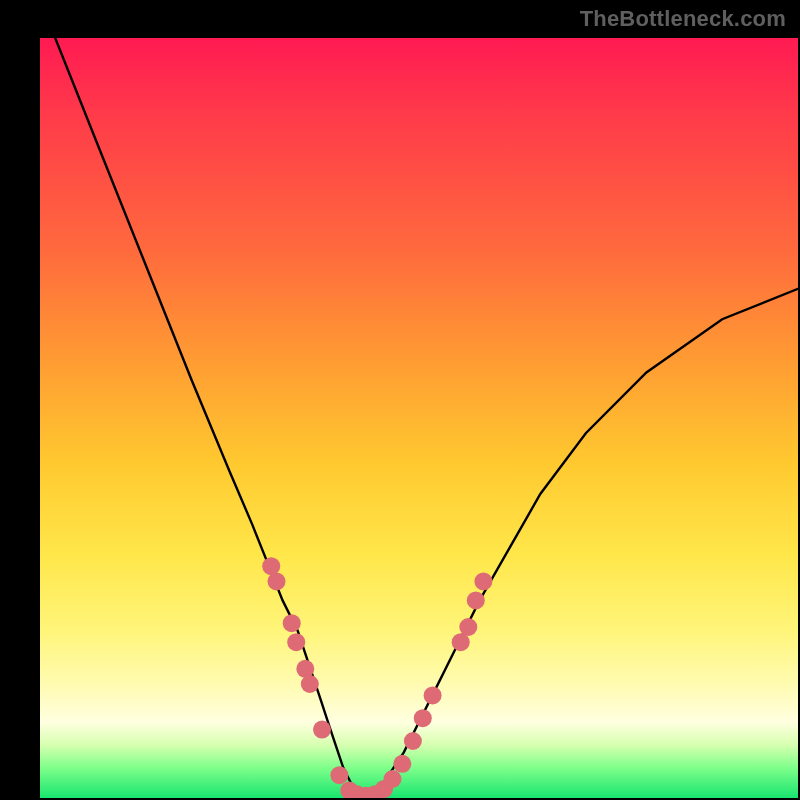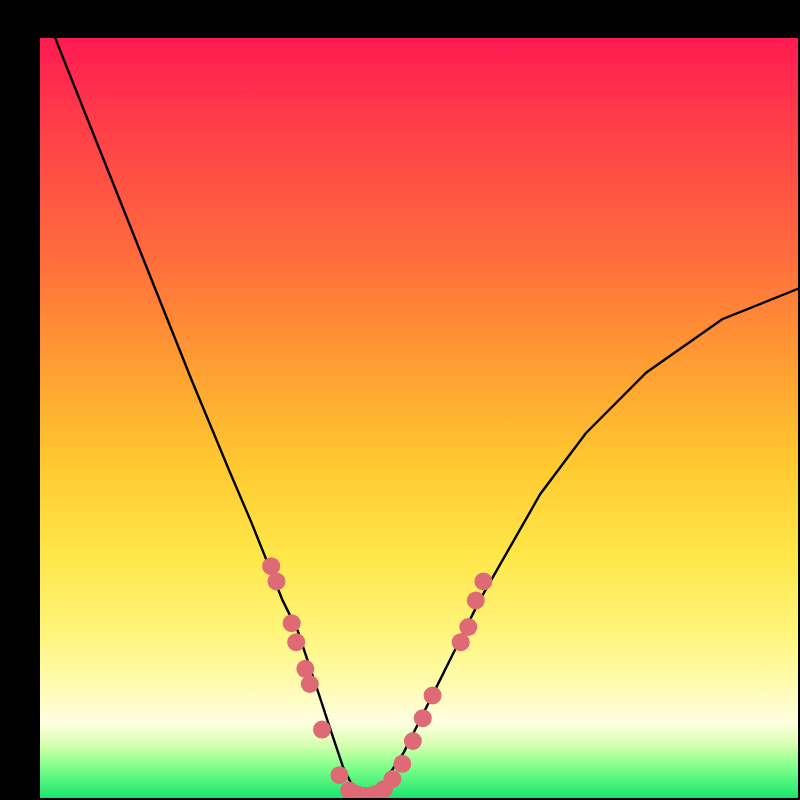--- a/index.html
+++ b/index.html
@@ -87,13 +87,14 @@
           <circle cx="372.9" cy="703.0" r="9" fill="#dd6a74"></circle>
           <circle cx="382.8" cy="680.2" r="9" fill="#dd6a74"></circle>
           <circle cx="392.6" cy="657.4" r="9" fill="#dd6a74"></circle>
           <circle cx="420.7" cy="604.2" r="9" fill="#dd6a74"></circle>
           <circle cx="428.3" cy="589.0" r="9" fill="#dd6a74"></circle>
           <circle cx="435.8" cy="562.4" r="9" fill="#dd6a74"></circle>
           <circle cx="443.4" cy="543.4" r="9" fill="#dd6a74"></circle>
         </g>
     </svg>
   </div>
+  <div class="watermark">TheBottleneck.com</div>
 </div>
 
 </body></html>

